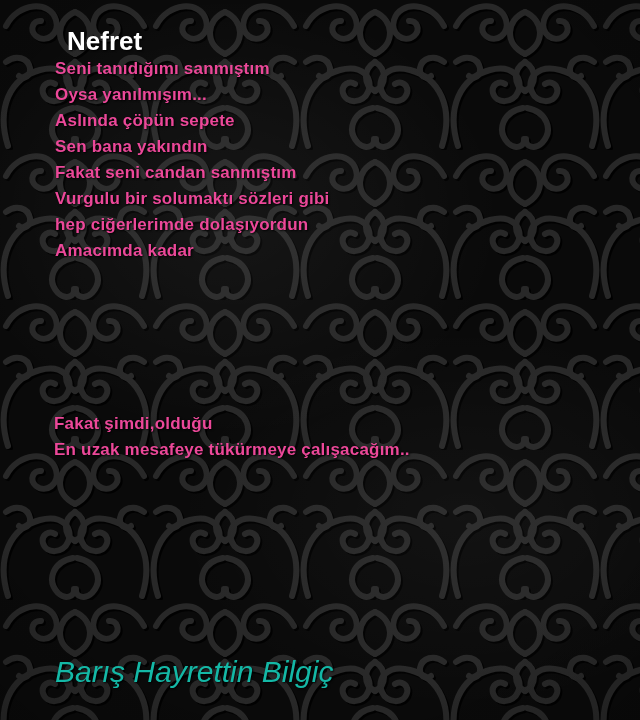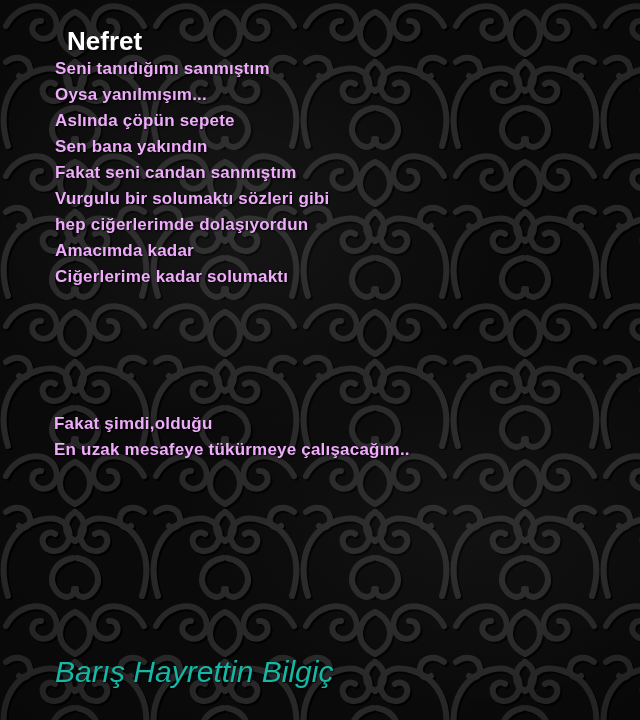--- a/index.html
+++ b/index.html
@@ -43,21 +43,21 @@
     color: #ffffff;
     font-size: 26px;
     line-height: 34px;
     font-weight: 700;
     text-shadow: 1px 1px 2px rgba(0,0,0,0.9);
     white-space: nowrap;
   }
   .stanza {
     position: absolute;
     left: 55px;
-    color: #f0abfc;
+    color: #ec4899;
     font-size: 17px;
     line-height: 26px;
     font-weight: 700;
     letter-spacing: 0.2px;
     text-shadow: 1px 1px 2px rgba(0,0,0,0.9);
     white-space: nowrap;
   }
   .stanza-1 { top: 56px; }
   .stanza-2 { top: 411px; left: 54px; }
   .author-name {
@@ -113,21 +113,20 @@
 
   <div class="stanza stanza-1">
     <div>Seni tanıdığımı sanmıştım</div>
     <div>Oysa yanılmışım...</div>
     <div>Aslında çöpün sepete</div>
     <div>Sen bana yakındın</div>
     <div>Fakat seni candan sanmıştım</div>
     <div>Vurgulu bir solumaktı sözleri gibi</div>
     <div>hep ciğerlerimde dolaşıyordun</div>
     <div>Amacımda kadar</div>
-    <div>Ciğerlerime kadar solumaktı</div>
   </div>
 
   <div class="stanza stanza-2">
     <div>Fakat şimdi,olduğu</div>
     <div>En uzak mesafeye tükürmeye çalışacağım..</div>
   </div>
 
   <div class="author-name">Barış Hayrettin Bilgiç</div>
 
 </div>

